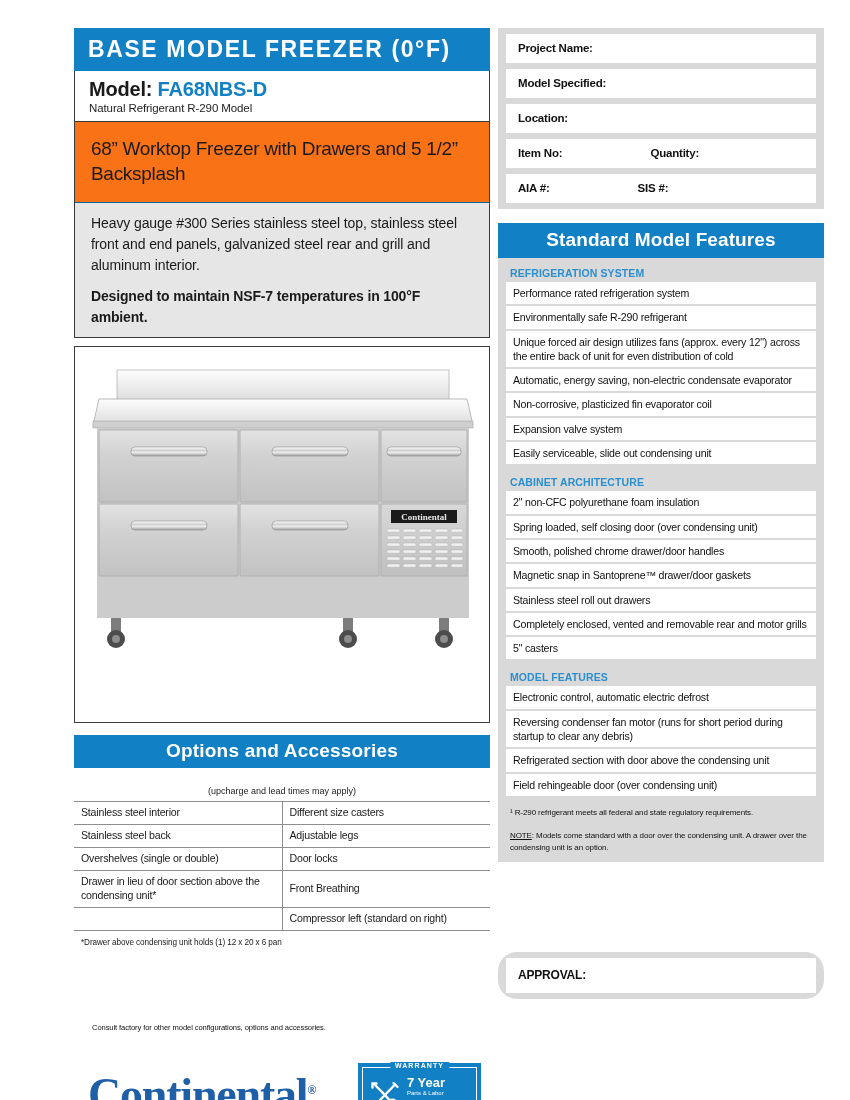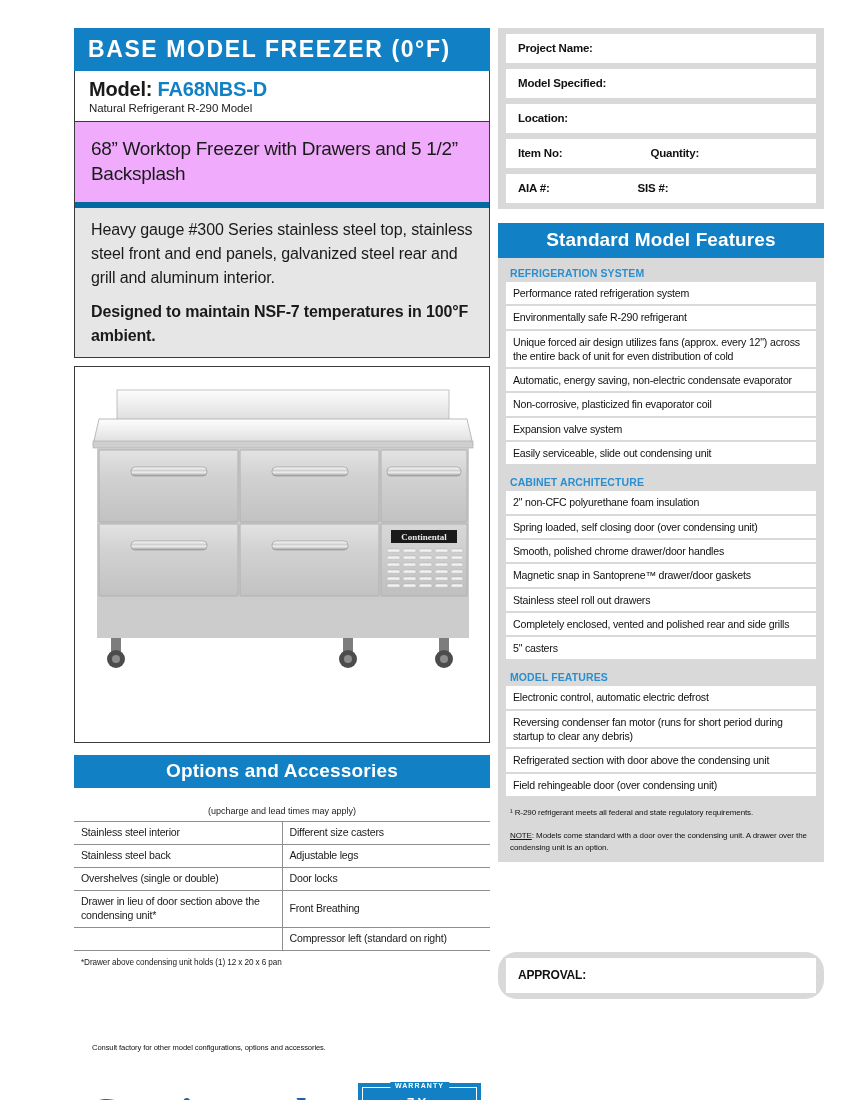--- a/index.html
+++ b/index.html
@@ -21,29 +21,29 @@
   }
 
   .model-box {
     border:1px solid #3a3a3a; border-top:none;
     padding:7px 0 7px 14px; background:#fff;
   }
   .model-line { font-size:20px; font-weight:bold; color:#1a1a1a; line-height:1.15; letter-spacing:-0.2px;}
   .model-line .num { color:#1280c4; }
   .model-sub { font-size:11.5px; color:#222; margin-top:1px; letter-spacing:-0.1px;}
 
-  .desc-box { border:1px solid #3a3a3a; border-top:none; background:#f0abfc; }
+  .desc-box { border:1px solid #3a3a3a; border-top:none; background:#f97316; }
   .desc-title {
     font-size:19px; color:#1a1a1a; line-height:1.32;
     padding:14px 14px 16px 16px; letter-spacing:-0.3px;
   }
   .desc-gray {
-    background:#e6e6e6; border-top:6px solid #0369a1;
+    background:#e6e6e6; border-top:1px solid #0369a1;
     padding:10px 14px 9px 16px;
-    font-size:16px; color:#1a1a1a; line-height:1.5; letter-spacing:-0.1px;
+    font-size:14px; color:#1a1a1a; line-height:1.5; letter-spacing:-0.1px;
   }
   .desc-gray .bold { font-weight:bold; display:block; margin-top:10px; letter-spacing:-0.15px;}
 
   .product-img {
     margin-top:8px; border:1px solid #3a3a3a; background:#fff;
     height:377px; position:relative; overflow:hidden;
   }
 
   .opt-header {
     margin-top:12px; background:#1280c4; color:#fff; text-align:center;
@@ -349,21 +349,21 @@
       <div class="frow">Non-corrosive, plasticized fin evaporator coil</div>
       <div class="frow">Expansion valve system</div>
       <div class="frow">Easily serviceable, slide out condensing unit</div>
 
       <div class="sub-head sp">CABINET ARCHITECTURE</div>
       <div class="frow">2" non-CFC polyurethane foam insulation</div>
       <div class="frow">Spring loaded, self closing door (over condensing unit)</div>
       <div class="frow">Smooth, polished chrome drawer/door handles</div>
       <div class="frow">Magnetic snap in Santoprene™ drawer/door gaskets</div>
       <div class="frow">Stainless steel roll out drawers</div>
-      <div class="frow">Completely enclosed, vented and polished rear and side grills</div>
+      <div class="frow">Completely enclosed, vented and removable rear and motor grills</div>
       <div class="frow">5" casters</div>
 
       <div class="sub-head sp">MODEL FEATURES</div>
       <div class="frow">Electronic control, automatic electric defrost</div>
       <div class="frow">Reversing condenser fan motor (runs for short period during startup to clear any debris)</div>
       <div class="frow">Refrigerated section with door above the condensing unit</div>
       <div class="frow">Field rehingeable door (over condensing unit)</div>
 
       <div class="fnote">¹ R-290 refrigerant meets all federal and state regulatory requirements.</div>
       <div class="fnote sp"><u>NOTE</u><span>: Models come standard with a door over the condensing unit. A drawer over the condensing unit is an option.</span></div>

